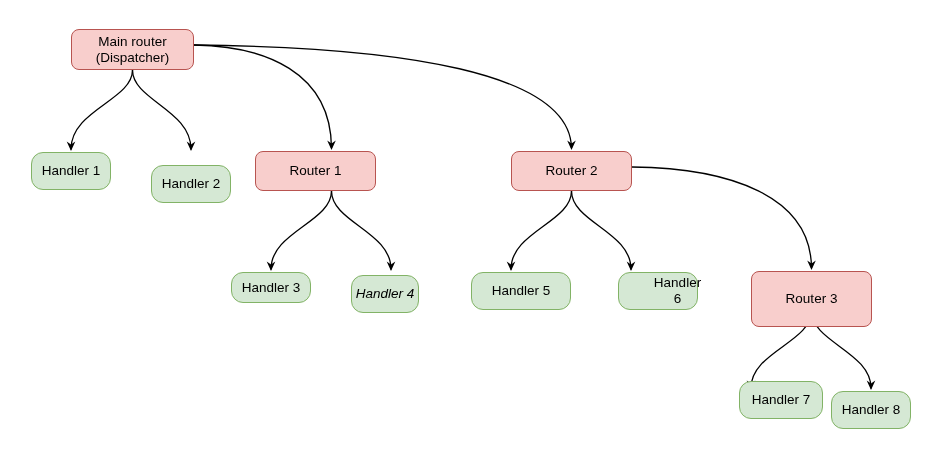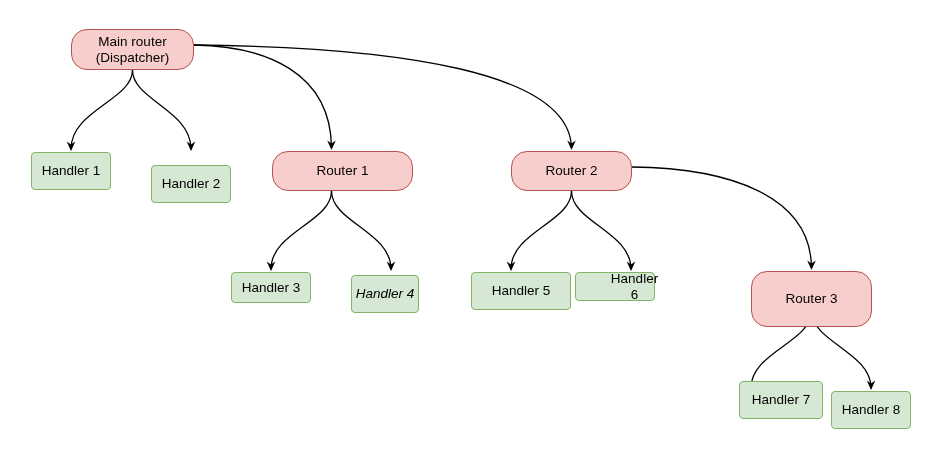--- a/index.html
+++ b/index.html
@@ -38,26 +38,26 @@
     line-height: 1.18;
     color: #000000;
     font-size: 13.5px;
     font-family: "Liberation Sans", sans-serif;
     white-space: pre-line;
     z-index: 2;
   }
   .node-router {
     background: #f8cecc;
     border: 1.2px solid #b85450;
-    border-radius: 16px;
+    border-radius: 8px;
   }
   .node-handler {
     background: #d5e8d4;
     border: 1.2px solid #82b366;
-    border-radius: 4px;
+    border-radius: 12px;
   }
   .edge-path {
     fill: none;
     stroke: #000000;
     stroke-width: 1.3px;
     stroke-linecap: round;
     stroke-linejoin: round;
   }
   .arrow-head {
     fill: #000000;
@@ -114,24 +114,24 @@
         <path class="edge-path" d="M 811.5 311 C 811.5 342 871 352 871 388"></path>
         <path class="arrow-head" d="M 871 390 L 866.7 380.5 L 871 383.4 L 875.3 380.5 Z"></path>
       </g>
     </svg>
 
   <div id="node-layer">
       <div class="node node-router" style="left: 71px; top: 29px; width: 123px; height: 41px;">Main router
 (Dispatcher)</div>
       <div class="node node-handler" style="left: 31px; top: 152px; width: 80px; height: 38px;">Handler 1</div>
       <div class="node node-handler" style="left: 151px; top: 152px; width: 80px; height: 38px; margin-top: 13px;">Handler 2</div>
-      <div class="node node-router" style="left: 272px; top: 151px; width: 141px; height: 40px;">Router 1</div>
+      <div class="node node-router" style="left: 255px; top: 151px; width: 121px; height: 40px;">Router 1</div>
       <div class="node node-router" style="left: 511px; top: 151px; width: 121px; height: 40px;">Router 2</div>
       <div class="node node-handler" style="left: 231px; top: 272px; width: 80px; height: 31px;">Handler 3</div>
       <div class="node node-handler" style="left: 351px; top: 275px; width: 68px; height: 38px; font-style: italic;">Handler 4</div>
       <div class="node node-handler" style="left: 471px; top: 272px; width: 100px; height: 38px;">Handler 5</div>
-      <div class="node node-handler" style="left: 575px; top: 272px; width: 80px; height: 29px; padding-left: 39px;">Handler 6</div>
+      <div class="node node-handler" style="left: 618px; top: 272px; width: 80px; height: 38px; padding-left: 39px;">Handler 6</div>
       <div class="node node-router" style="left: 751px; top: 271px; width: 121px; height: 56px;">Router 3</div>
       <div class="node node-handler" style="left: 711px; top: 381px; width: 84px; height: 38px; margin-left: 28px;">Handler 7</div>
       <div class="node node-handler" style="left: 831px; top: 391px; width: 80px; height: 38px;">Handler 8</div>
     </div>
 
 </div>
 
 </body></html>

